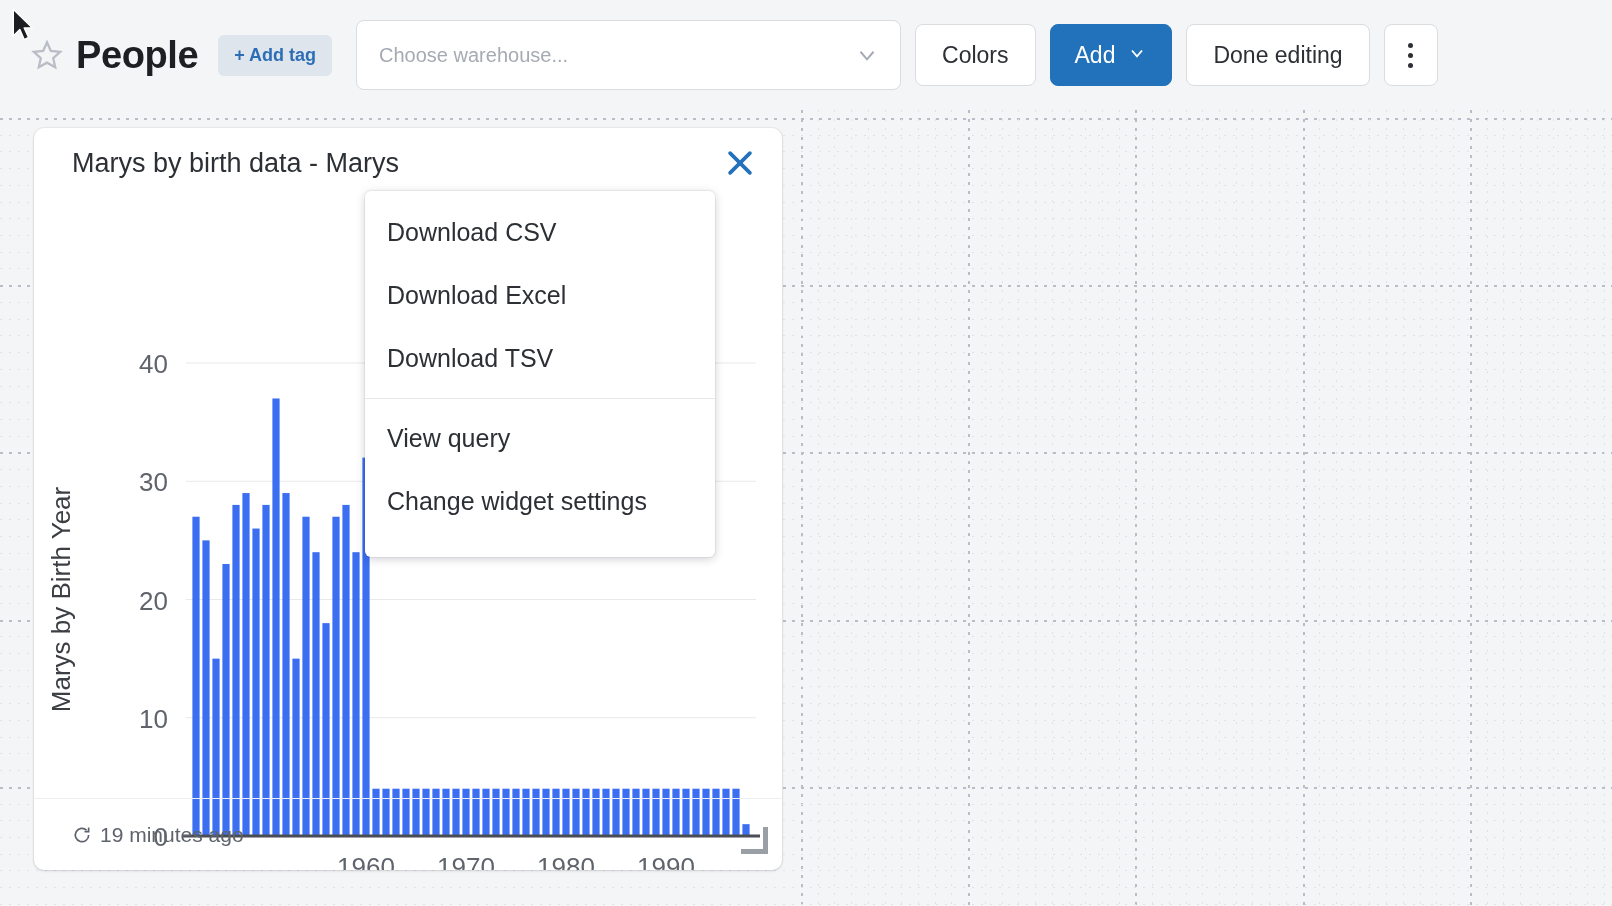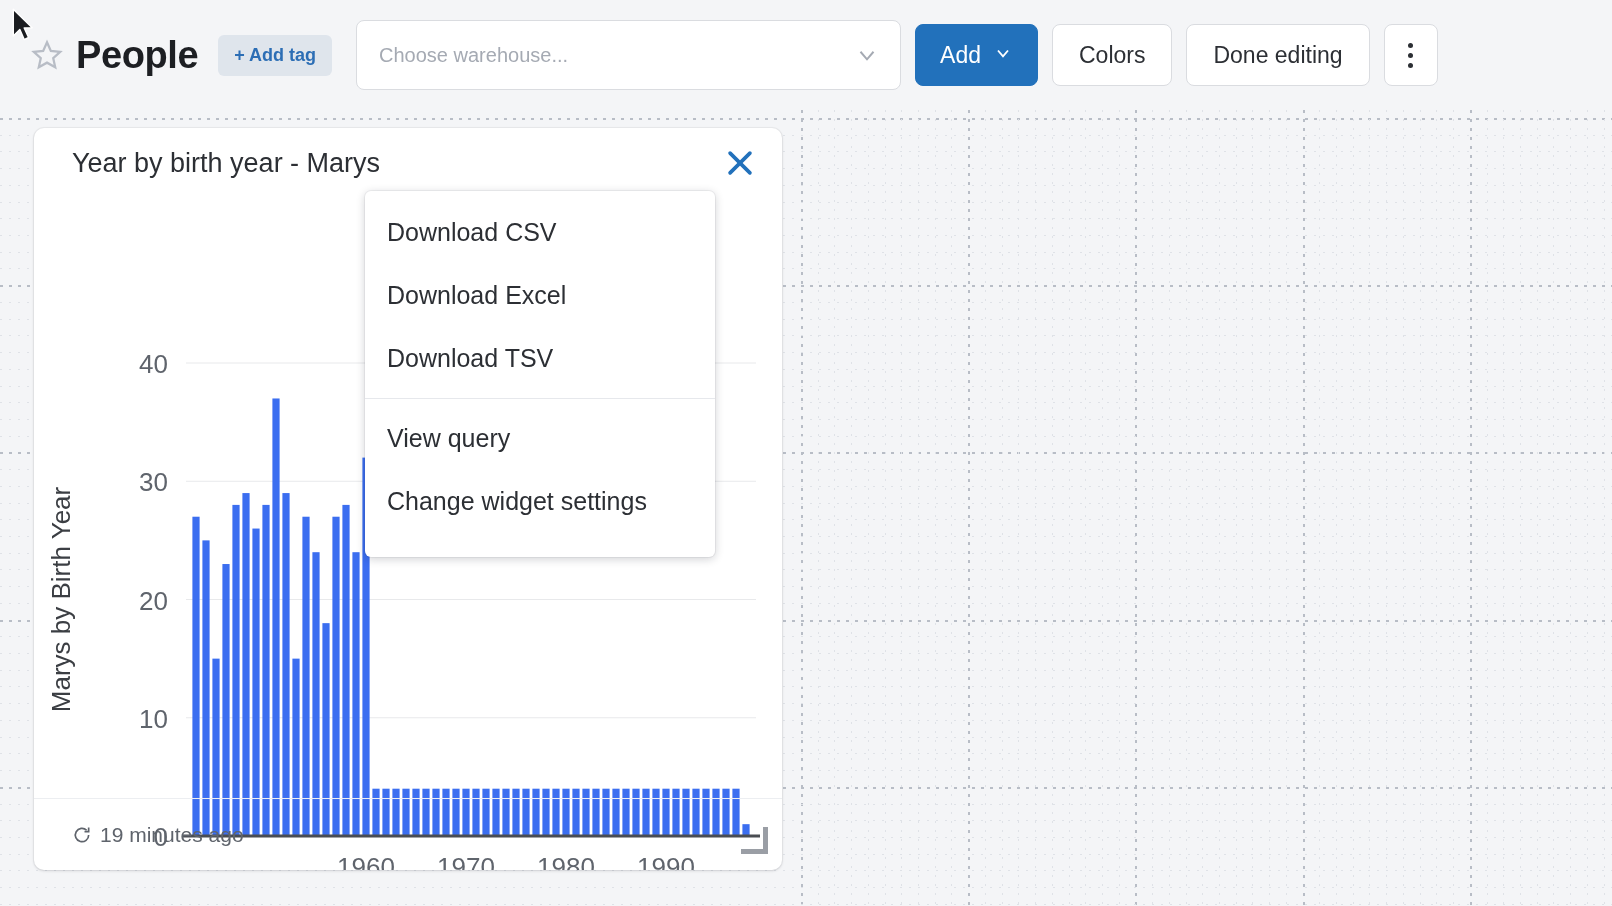--- a/index.html
+++ b/index.html
@@ -255,41 +255,41 @@
 
     <div class="warehouse-select">
       <span class="warehouse-placeholder">Choose warehouse...</span>
       <span class="chev">
         <svg viewBox="0 0 24 24" width="26" height="26" fill="none" stroke="currentColor" stroke-width="1.8">
           <polyline points="6,9 12,16 18,9"></polyline>
         </svg>
       </span>
     </div>
 
+    <button class="btn btn-colors">Colors</button>
+
     <button class="btn btn-primary btn-add">
       <span>Add</span>
       <span>
         <svg viewBox="0 0 24 24" width="20" height="20" fill="none" stroke="currentColor" stroke-width="2.2">
           <polyline points="6,9 12,16 18,9"></polyline>
         </svg>
       </span>
     </button>
-
-    <button class="btn btn-colors">Colors</button>
     <button class="btn btn-done">Done editing</button>
     <button class="btn btn-kebab">
       <span class="dot"></span>
       <span class="dot"></span>
       <span class="dot"></span>
     </button>
   </div>
 
   <div class="card">
     <div class="card-head">
-      <div class="card-title">Year by birth year - Marys</div>
+      <div class="card-title">Marys by birth data - Marys</div>
       <div class="card-close">
         <svg viewBox="0 0 24 24" width="34" height="34" fill="none" stroke="currentColor" stroke-width="2.6" stroke-linecap="round">
           <line x1="5" y1="5" x2="19" y2="19"></line>
           <line x1="19" y1="5" x2="5" y2="19"></line>
         </svg>
       </div>
     </div>
 
     <div class="chart-area">
       <svg class="chart-svg" id="chart" width="748" height="700" viewBox="0 0 748 700">

